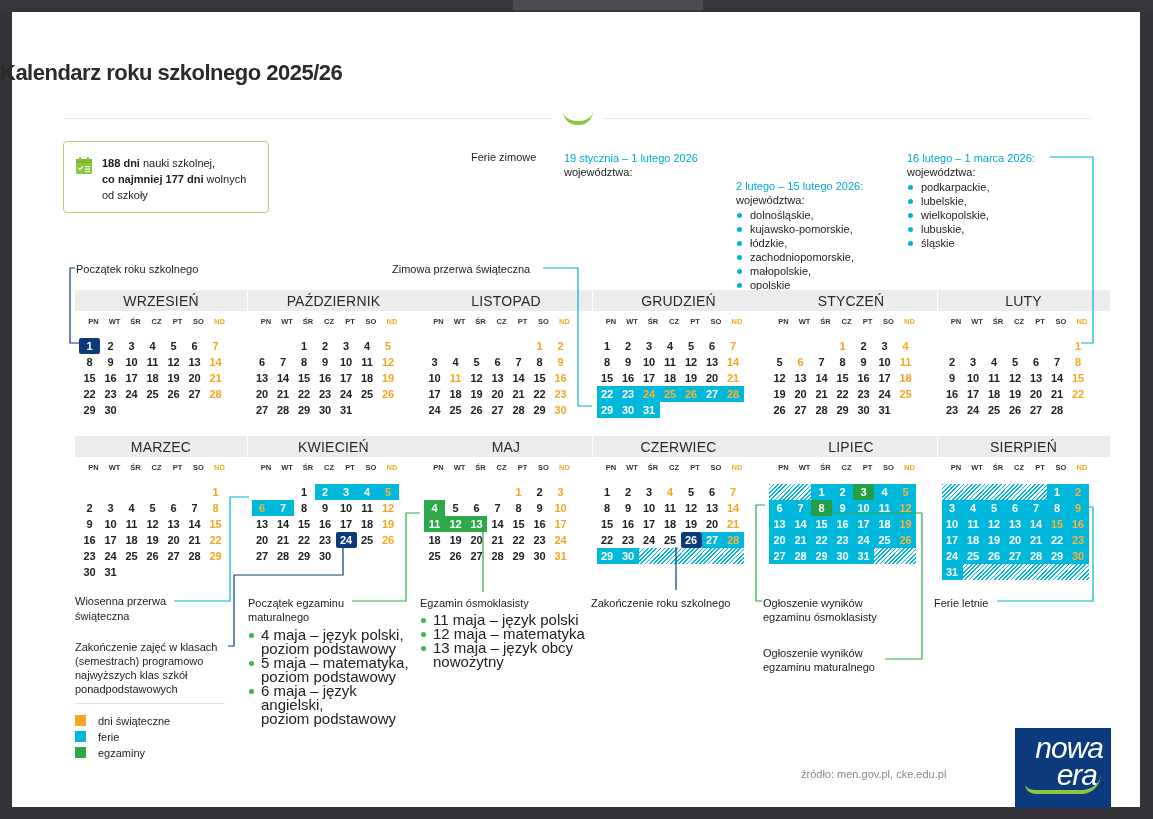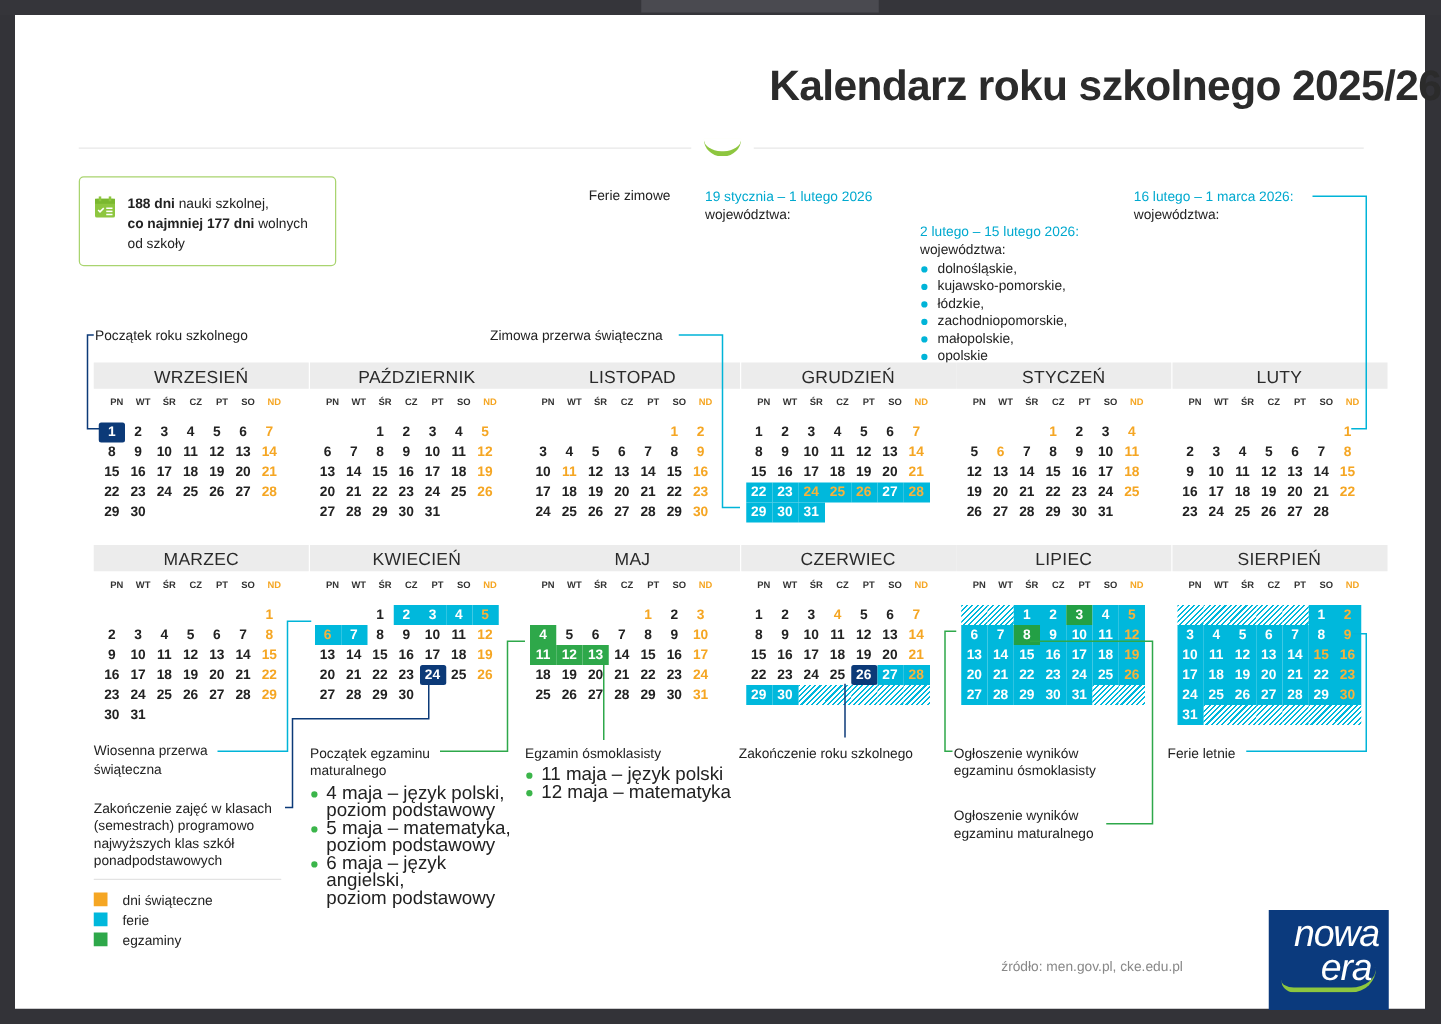--- a/index.html
+++ b/index.html
@@ -1,20 +1,20 @@
 <!DOCTYPE html>
 <html><head>
 <meta charset="utf-8">
 <style>
   *{box-sizing:border-box;margin:0;padding:0}
   html,body{width:1153px;height:819px;overflow:hidden;background:#333338;font-family:"Liberation Sans","DejaVu Sans",sans-serif}
   .topbar{position:absolute;left:0;top:0;width:1153px;height:12px;background:#35353a}
   .topbar .tab{position:absolute;left:513px;top:0;width:190px;height:10px;background:#4a4a50}
   .page{position:absolute;left:12px;top:12px;width:1128px;height:795px;background:#fff}
-  .title{position:absolute;left:0;top:50px;width:1153px;text-align:right;font-size:34px;color:#2b2b2b;letter-spacing:-0.5px}
+  .title{position:absolute;left:0;top:60px;width:1153px;text-align:left;font-size:22px;color:#2b2b2b;letter-spacing:-0.5px}
   .title-rule{position:absolute;top:118px;height:1px;background:#e8e8e8}
   .smile{position:absolute;left:563px;top:111px;width:30px;height:14px;border-bottom:4px solid #8dc63f;border-radius:0 0 16px 16px}
   .abs{position:absolute}
   .infobox{position:absolute;left:63px;top:141px;width:206px;height:72px;border:1.5px solid #a9d46f;border-radius:4px;padding:13px 8px 0 38px;font-size:11px;line-height:16px;color:#222}
   .infobox b{font-weight:bold}
   .cal-icon{position:absolute;left:11px;top:15px;width:18px;height:18px}
   .lbl{position:absolute;font-size:11px;color:#222;line-height:14px;white-space:nowrap}
   .ferie-col{position:absolute;font-size:11px;line-height:14px;color:#222}
   .ferie-col .hd{color:#00a9cf}
   .ferie-col ul{list-style:none;margin-top:1px}
@@ -91,20 +91,27 @@
         <li>kujawsko-pomorskie,</li>
         <li>łódzkie,</li>
         <li>zachodniopomorskie,</li>
         <li>małopolskie,</li>
         <li>opolskie</li>
       </ul>
     </div>
     <div class="ferie-col" style="left: 907px; top: 151px;">
       <div class="hd">16 lutego – 1 marca 2026:</div>
     <div>województwa:</div>
+    <ul>
+        <li>podkarpackie,</li>
+        <li>lubelskie,</li>
+        <li>wielkopolskie,</li>
+        <li>lubuskie,</li>
+        <li>śląskie</li>
+      </ul>
     </div>
   </div>
 
 <div class="lbl" style="left:76px;top:262px">Początek roku szkolnego</div>
 <div class="lbl" style="left:392px;top:262px">Zimowa przerwa świąteczna</div>
 
 <div id="months">
     <div class="month" style="left: 75px; top: 290px;">
       <div class="mhead">WRZESIEŃ</div>
       <div class="dnames">
@@ -744,20 +751,24 @@
 
 <div class="abs" style="left:420px;top:596px;width:170px">
   <div class="sec-title">Egzamin ósmoklasisty</div>
   <ul class="bul" id="osmo-list" style="margin-top:3px">
       <li>
         <div>11 maja – język polski</div>
       </li>
       <li>
         <div>12 maja – matematyka</div>
       </li>
+      <li>
+        <div>13 maja – język obcy</div>
+        <div>nowożytny</div>
+      </li>
     </ul>
 </div>
 
 <div class="lbl" style="left:591px;top:596px">Zakończenie roku szkolnego</div>
 <div class="lbl" style="left:763px;top:596px">
     <div>Ogłoszenie wyników</div>
     <div>egzaminu ósmoklasisty</div>
   </div>
 <div class="lbl" style="left:763px;top:646px">
     <div>Ogłoszenie wyników</div>

